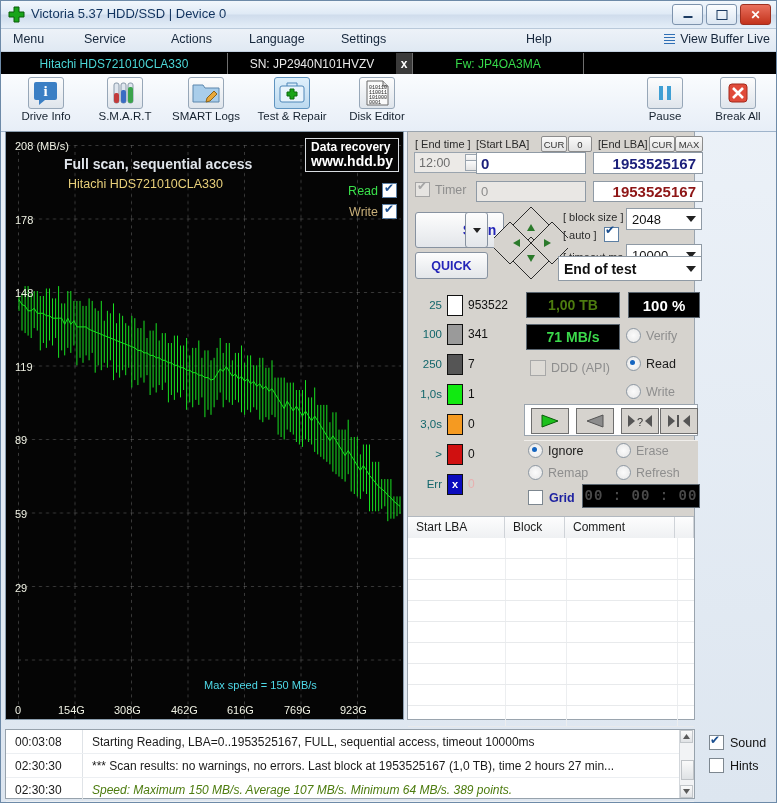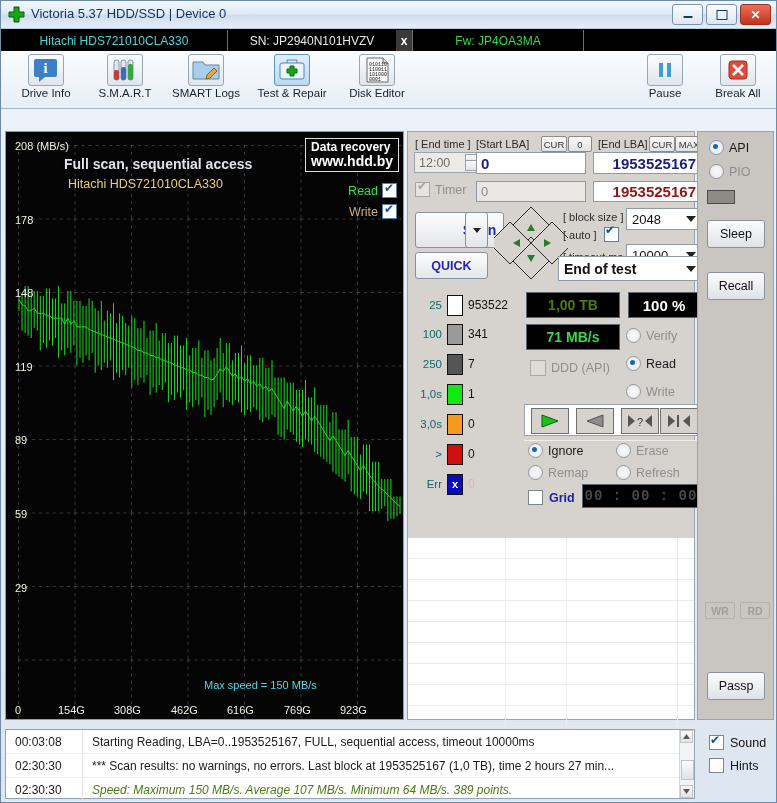--- a/index.html
+++ b/index.html
@@ -173,20 +173,37 @@
           <i>
             <span class="max"></span>
           </i>
         </div>
       <div class="wbtn close">
           <i>✕</i>
         </div>
     </div>
   </div>
 
+  <div class="menubar">
+    <div class="mi" style="left:12px">Menu</div>
+    <div class="mi" style="left:83px">Service</div>
+    <div class="mi" style="left:170px">Actions</div>
+    <div class="mi" style="left:248px">Language</div>
+    <div class="mi" style="left:340px">Settings</div>
+    <div class="mi" style="left:525px">Help</div>
+    <div class="vbl">
+      <span class="vbl-ic">
+        <span style="top:0"></span>
+          <span style="top:3px"></span>
+          <span style="top:6px"></span>
+          <span style="top:9px"></span>
+      </span>
+      <span>View Buffer Live</span>
+    </div>
+  </div>
 
   <div class="devbar">
     <div class="cell c-model">Hitachi HDS721010CLA330</div>
     <div class="sep"></div>
     <div class="cell c-sn">SN: JP2940N101HVZV</div>
     <div class="cell c-x">x</div>
     <div class="sep"></div>
     <div class="cell c-fw">Fw: JP4OA3MA</div>
     <div class="sep"></div>
   </div>
@@ -509,20 +526,26 @@
           <span>Refresh</span>
           </div>
       </div>
 
       <div class="chk" style="position:absolute;left:120px;top:358px;color:#1b1fa0;font-weight:bold">
         <span class="bx"></span>
         <span>Grid</span>
       </div>
       <div class="lcd" style="position:absolute;left:174px;top:352px;width:116px;height:22px;color:#4a4a4a;font-size:14px;letter-spacing:1px;font-family:'Liberation Mono',monospace">00 : 00 : 00</div>
 
+      <div class="grid-hdr" style="top:384px">
+        <div style="width:97px">Start LBA</div>
+        <div style="width:60px">Block</div>
+        <div style="width:110px">Comment</div>
+        <div style="flex:1"></div>
+      </div>
       <div class="gridbody" style="top:406px;bottom:0">
         <div class="r">
             <span style="width:97px"></span>
             <span style="width:60px"></span>
             <span style="width:110px"></span>
           </div>
         <div class="r">
             <span style="width:97px"></span>
             <span style="width:60px"></span>
             <span style="width:110px"></span>
@@ -558,36 +581,20 @@
             <span style="width:110px"></span>
           </div>
         <div class="r">
             <span style="width:97px"></span>
             <span style="width:60px"></span>
             <span style="width:110px"></span>
           </div>
       </div>
     </div>
 
-    <div class="rail">
-      <div class="radio on" style="position:absolute;left:11px;top:8px">
-        <span class="rb"></span>
-        <span>API</span>
-      </div>
-      <div class="radio dis" style="position:absolute;left:11px;top:32px">
-        <span class="rb"></span>
-        <span>PIO</span>
-      </div>
-      <div style="position:absolute;left:9px;top:58px;width:26px;height:12px;background:#8d8a85;border:1px solid #4a4a4a"></div>
-      <div class="rbtn" style="position:absolute;left:9px;top:88px;width:56px;height:26px">Sleep</div>
-      <div class="rbtn" style="position:absolute;left:9px;top:140px;width:56px;height:26px">Recall</div>
-      <div class="ghost" style="position:absolute;left:7px;top:470px;width:28px;height:15px">WR</div>
-      <div class="ghost" style="position:absolute;left:42px;top:470px;width:28px;height:15px">RD</div>
-      <div class="rbtn" style="position:absolute;left:9px;top:540px;width:56px;height:26px">Passp</div>
-    </div>
   </div>
 
   <div class="logwrap">
     <div class="logrow">
       <span class="t">00:03:08</span>
       <span class="vline"></span>
       <span class="m">Starting Reading, LBA=0..1953525167, FULL, sequential access, timeout 10000ms</span>
     </div>
     <div class="logrow">
       <span class="t">02:30:30</span>

